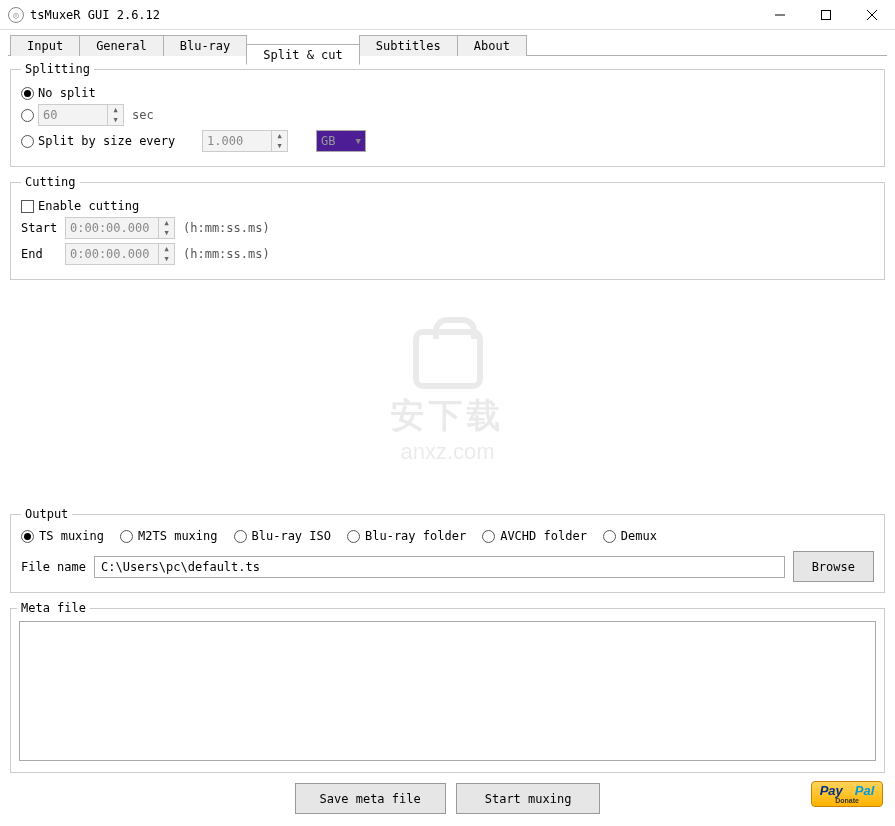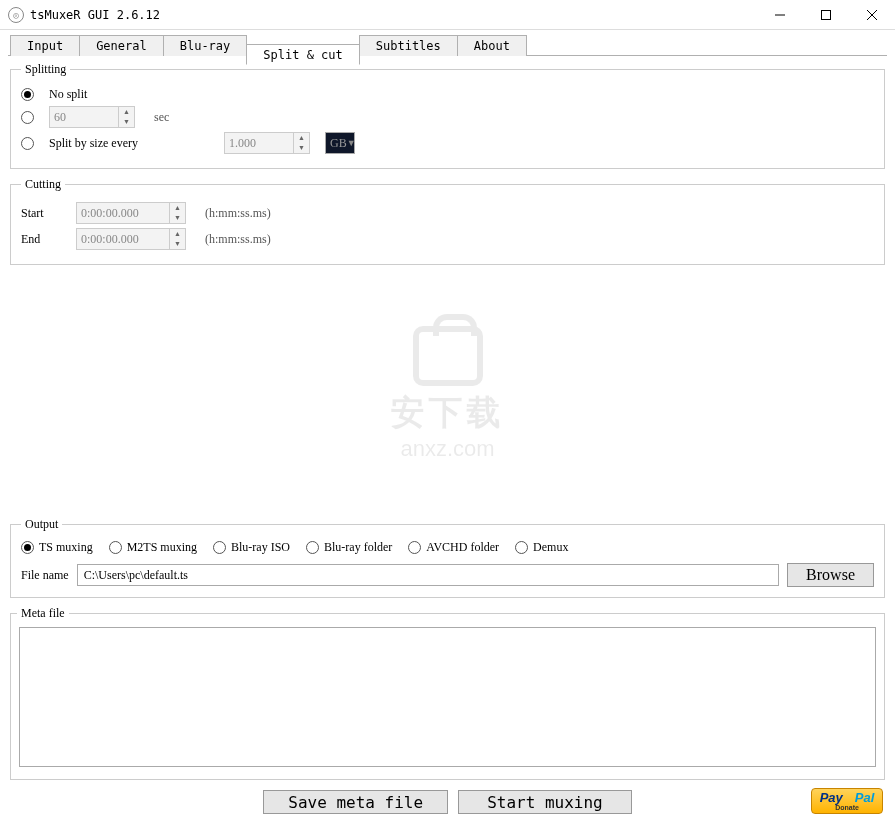--- a/index.html
+++ b/index.html
@@ -75,32 +75,31 @@
   display: flex;
   flex-direction: column;
   background:#fff;
 }
 
 fieldset {
   border: 1px solid #ccc;
   margin: 6px 2px 2px 2px;
   padding: 6px 10px 10px 10px;
   font-size: 12px;
-  font-family: Liberation Serif, serif;
 }
 legend {
   padding: 0 4px;
   font-size: 12px;
 }
 
 .row {
   display: flex;
   align-items: center;
   margin: 4px 0;
-  gap: 15px;
+  gap: 4px;
 }
 .radio, .checkbox {
   width: 13px; height: 13px;
   border: 1px solid #555;
   border-radius: 50%;
   display: inline-flex;
   align-items: center;
   justify-content: center;
   background: #fff;
 }
@@ -141,27 +140,28 @@
   height: 10px;
   font-size: 7px;
   text-align: center;
   line-height: 10px;
   color: #666;
   cursor: default;
 }
 
 .combo {
   border: 1px solid #aaa;
-  background: #0f172a;
+  background: #4c1d95;
   height: 22px;
-  width: 30px;
+  width: 50px;
   display: flex;
   align-items: center;
   padding: 0 4px;
   color:#555;
+  margin-left:24px;
 }
 .combo.disabled { color:#999; }
 .combo .arrow { margin-left:auto; font-size:9px; color:#888; }
 
 .hint { color: #555; margin-left: 4px; }
 
 .cutting .row label:first-of-type { width: 40px; }
 
 .big-gap { flex: 1; position: relative; }
 
@@ -204,24 +204,24 @@
   flex:1;
   border:1px solid #aaa;
   height:22px;
   padding:2px 6px;
   font-family:inherit;
   font-size:12px;
 }
 .btn {
   border:1px solid #999;
   background:#e6e6e6;
-  height:24px;
+  height:31px;
   padding: 0 18px;
   font-family:inherit;
-  font-size:16px;
+  font-size:12px;
   cursor:default;
 }
 
 .meta-area {
   width: calc(100% - 4px);
   margin: 2px;
   height: 140px;
   border: 1px solid #aaa;
   resize: none;
   font-family: inherit;
@@ -328,20 +328,24 @@
         <div class="combo disabled">
           <span>GB</span>
           <span class="arrow">▼</span>
         </div>
       </div>
     </fieldset>
 
     <fieldset class="cutting">
       <legend>Cutting</legend>
 
+      <div class="row">
+        <span class="checkbox"></span>
+        <span class="check-label">Enable cutting</span>
+      </div>
 
       <div class="row">
         <label>Start</label>
         <div class="num-input disabled" style="width:110px">
           <input disabled="" value="0:00:00.000" style="">
           <div class="spinner">
               <div>▲</div>
               <div>▼</div>
             </div>
         </div>

